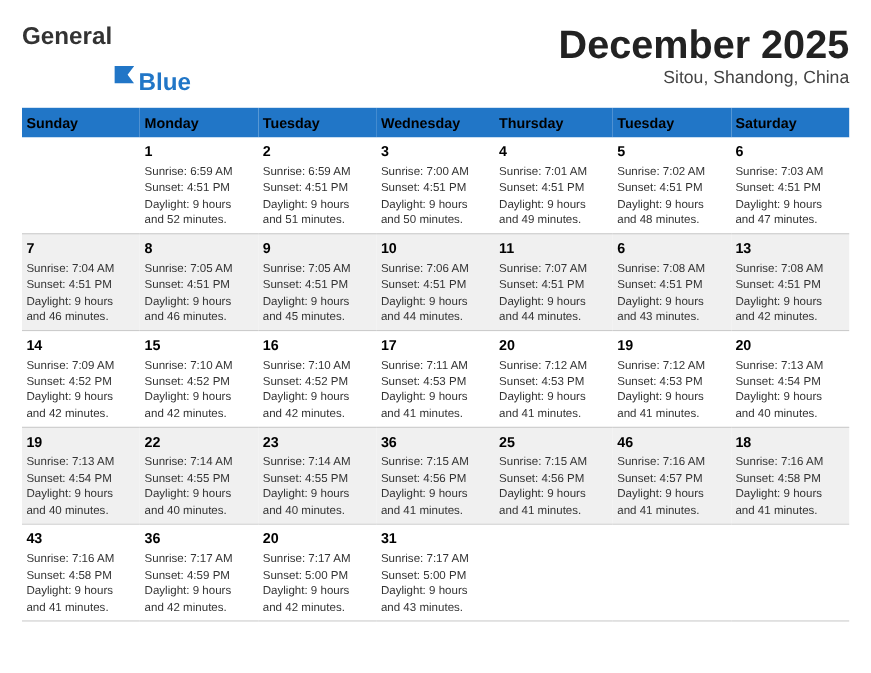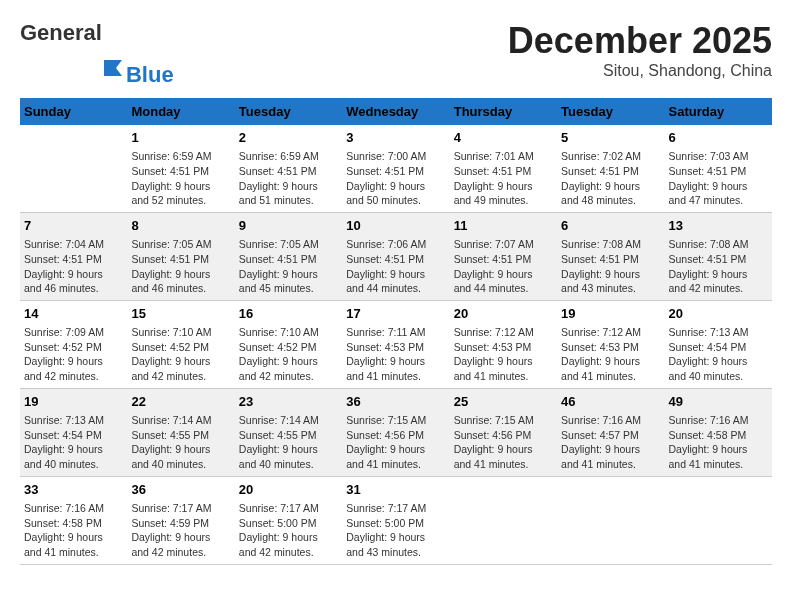--- a/index.html
+++ b/index.html
@@ -212,27 +212,27 @@
         </td>
         <td>
           <span class="day-num">25</span>
           <div class="day-info">Sunrise: 7:15 AM<br>Sunset: 4:56 PM<br>Daylight: 9 hours<br>and 41 minutes.</div>
         </td>
         <td>
           <span class="day-num">46</span>
           <div class="day-info">Sunrise: 7:16 AM<br>Sunset: 4:57 PM<br>Daylight: 9 hours<br>and 41 minutes.</div>
         </td>
         <td>
-          <span class="day-num">49</span>
+          <span class="day-num">18</span>
           <div class="day-info">Sunrise: 7:16 AM<br>Sunset: 4:58 PM<br>Daylight: 9 hours<br>and 41 minutes.</div>
         </td>
       </tr>
       <tr>
         <td>
-          <span class="day-num">33</span>
+          <span class="day-num">43</span>
           <div class="day-info">Sunrise: 7:16 AM<br>Sunset: 4:58 PM<br>Daylight: 9 hours<br>and 41 minutes.</div>
         </td>
         <td>
           <span class="day-num">36</span>
           <div class="day-info">Sunrise: 7:17 AM<br>Sunset: 4:59 PM<br>Daylight: 9 hours<br>and 42 minutes.</div>
         </td>
         <td>
           <span class="day-num">20</span>
           <div class="day-info">Sunrise: 7:17 AM<br>Sunset: 5:00 PM<br>Daylight: 9 hours<br>and 42 minutes.</div>
         </td>

